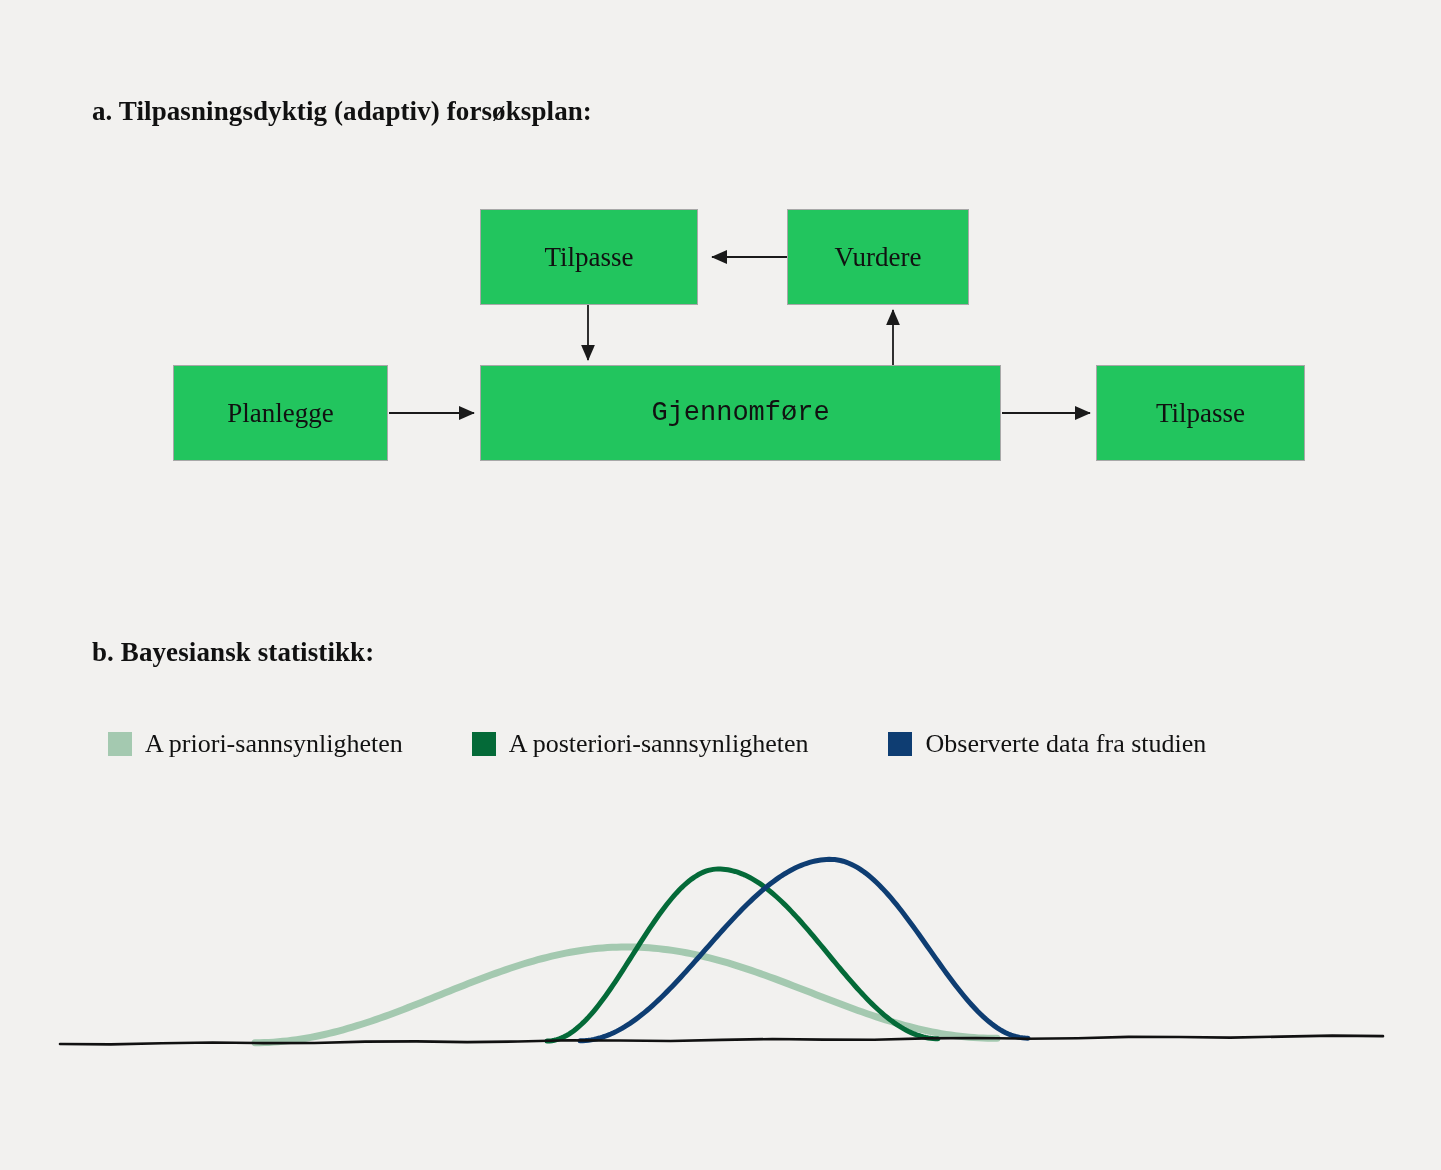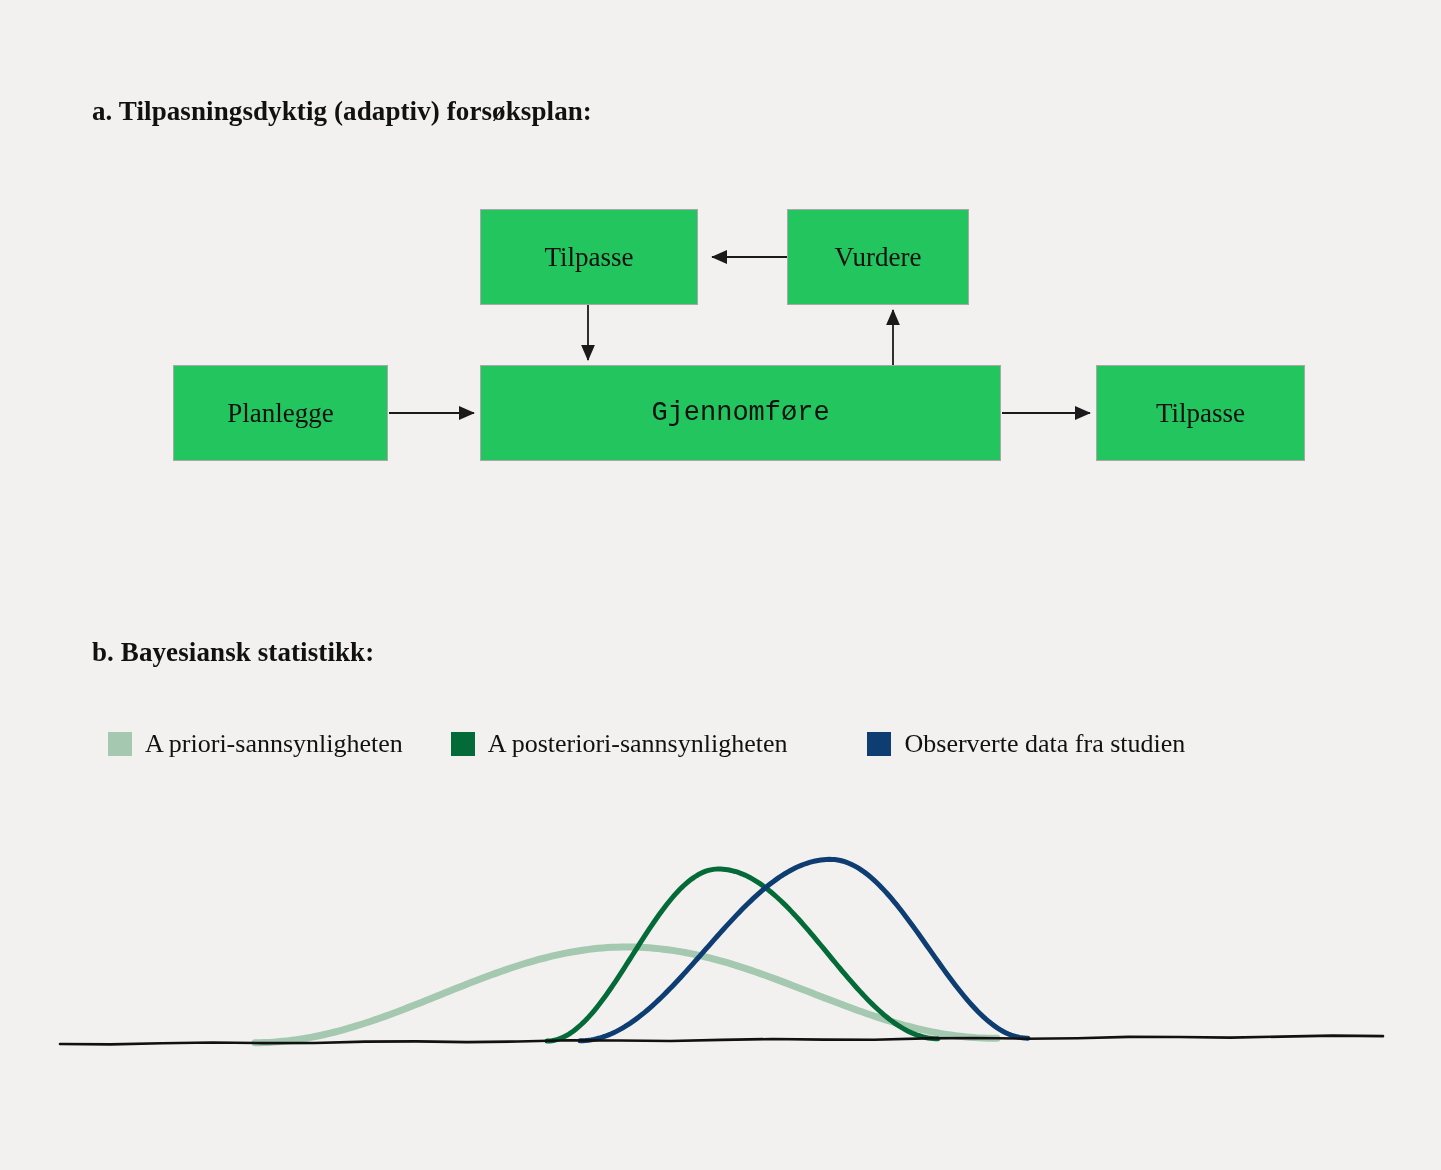--- a/index.html
+++ b/index.html
@@ -89,21 +89,21 @@
     height: 24px;
     display: inline-block;
     flex: 0 0 auto;
   }
   .legend-label {
     font-size: 26px;
     color: #111111;
     margin-left: 13px;
     line-height: 1;
   }
-  #legend-prior      { margin-right: 48px; padding-left: 20px; }
+  #legend-prior      { margin-right: 69px; padding-left: 20px; }
   #legend-posterior  { margin-right: 80px; }
 
   
   .curves {
     position: absolute;
     left: 0;
     top: 790px;
     width: 1441px;
     height: 290px;
   }

